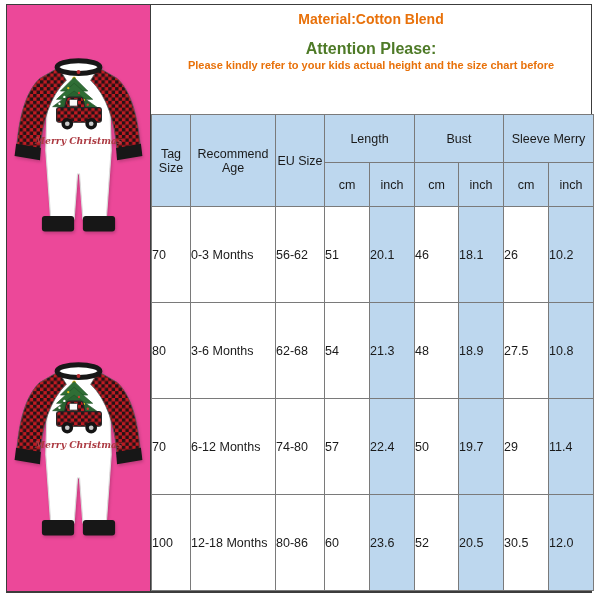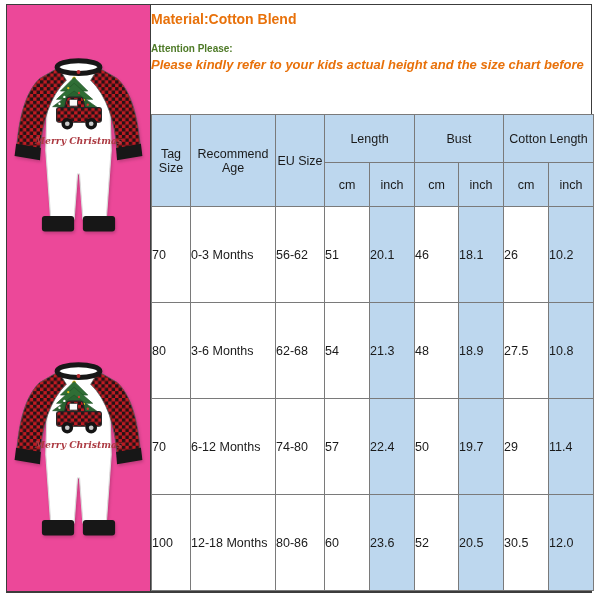--- a/index.html
+++ b/index.html
@@ -17,25 +17,25 @@
     width:144px; flex:none; position:relative; box-sizing:border-box;
     border-right:1px solid var(--frame-line,#3c3c3c); background:#ec4899;
   }
   .romper-img {
     position:absolute; left:5px; width:133px; height:200px;
     filter:drop-shadow(1px 2px 1.5px rgba(0,0,0,0.18));
   }
   .pos-top { top:48px; }
   .pos-bottom { top:352px; }
   .right-panel { flex:1; min-width:0; display:flex; flex-direction:column; }
-  .notes { height:109px; flex:none; box-sizing:border-box; text-align:left; padding-top:5px; }
+  .notes { height:109px; flex:none; box-sizing:border-box; text-align:center; padding-top:5px; }
   .material { font-size:14px; line-height:19px; color:var(--accent-orange,#E8710A); margin-bottom:12px; }
-  .attn-title { font-size:10px; line-height:16px; color:var(--accent-green,#4E7A27); }
+  .attn-title { font-size:16px; line-height:16px; color:var(--accent-green,#4E7A27); }
   .attn-green { font-size:10.8px; letter-spacing:-0.2px; line-height:16px; color:var(--accent-green,#4E7A27); white-space:pre; }
-  .attn-orange { font-size:13px; line-height:16px; color:var(--accent-orange,#E8710A); font-style:italic; }
+  .attn-orange { font-size:11px; line-height:16px; color:var(--accent-orange,#E8710A); }
   table.size-table { width:100%; flex:1; border-collapse:collapse; table-layout:fixed; }
   .size-table th, .size-table td {
     border:1px solid var(--grid-line,#7a7a7a); vertical-align:middle;
     padding:0; font-size:12.5px; font-weight:normal; color:#1a1a1a;
   }
   .size-table thead th { background:var(--table-header-blue,#BDD7EE); }
   .size-table thead tr:first-child { height:48px; }
   .size-table thead tr:last-child  { height:44px; }
   .size-table tbody tr { height:96px; }
   .size-table td { white-space:nowrap; background:#ffffff; }
@@ -123,21 +123,21 @@
             <col style="width:45px">
             <col style="width:45px">
         </colgroup>
         <thead>
           <tr>
             <th rowspan="2">Tag Size</th>
             <th rowspan="2">Recommend Age</th>
             <th rowspan="2" class="nowrap">EU Size</th>
             <th colspan="2">Length</th>
             <th colspan="2">Bust</th>
-            <th colspan="2" class="nowrap">Cotton Length</th>
+            <th colspan="2" class="nowrap">Sleeve Merry</th>
           </tr>
           <tr>
             <th>cm</th>
             <th>inch</th>
             <th>cm</th>
             <th>inch</th>
             <th>cm</th>
             <th>inch</th>
           </tr>
         </thead>

